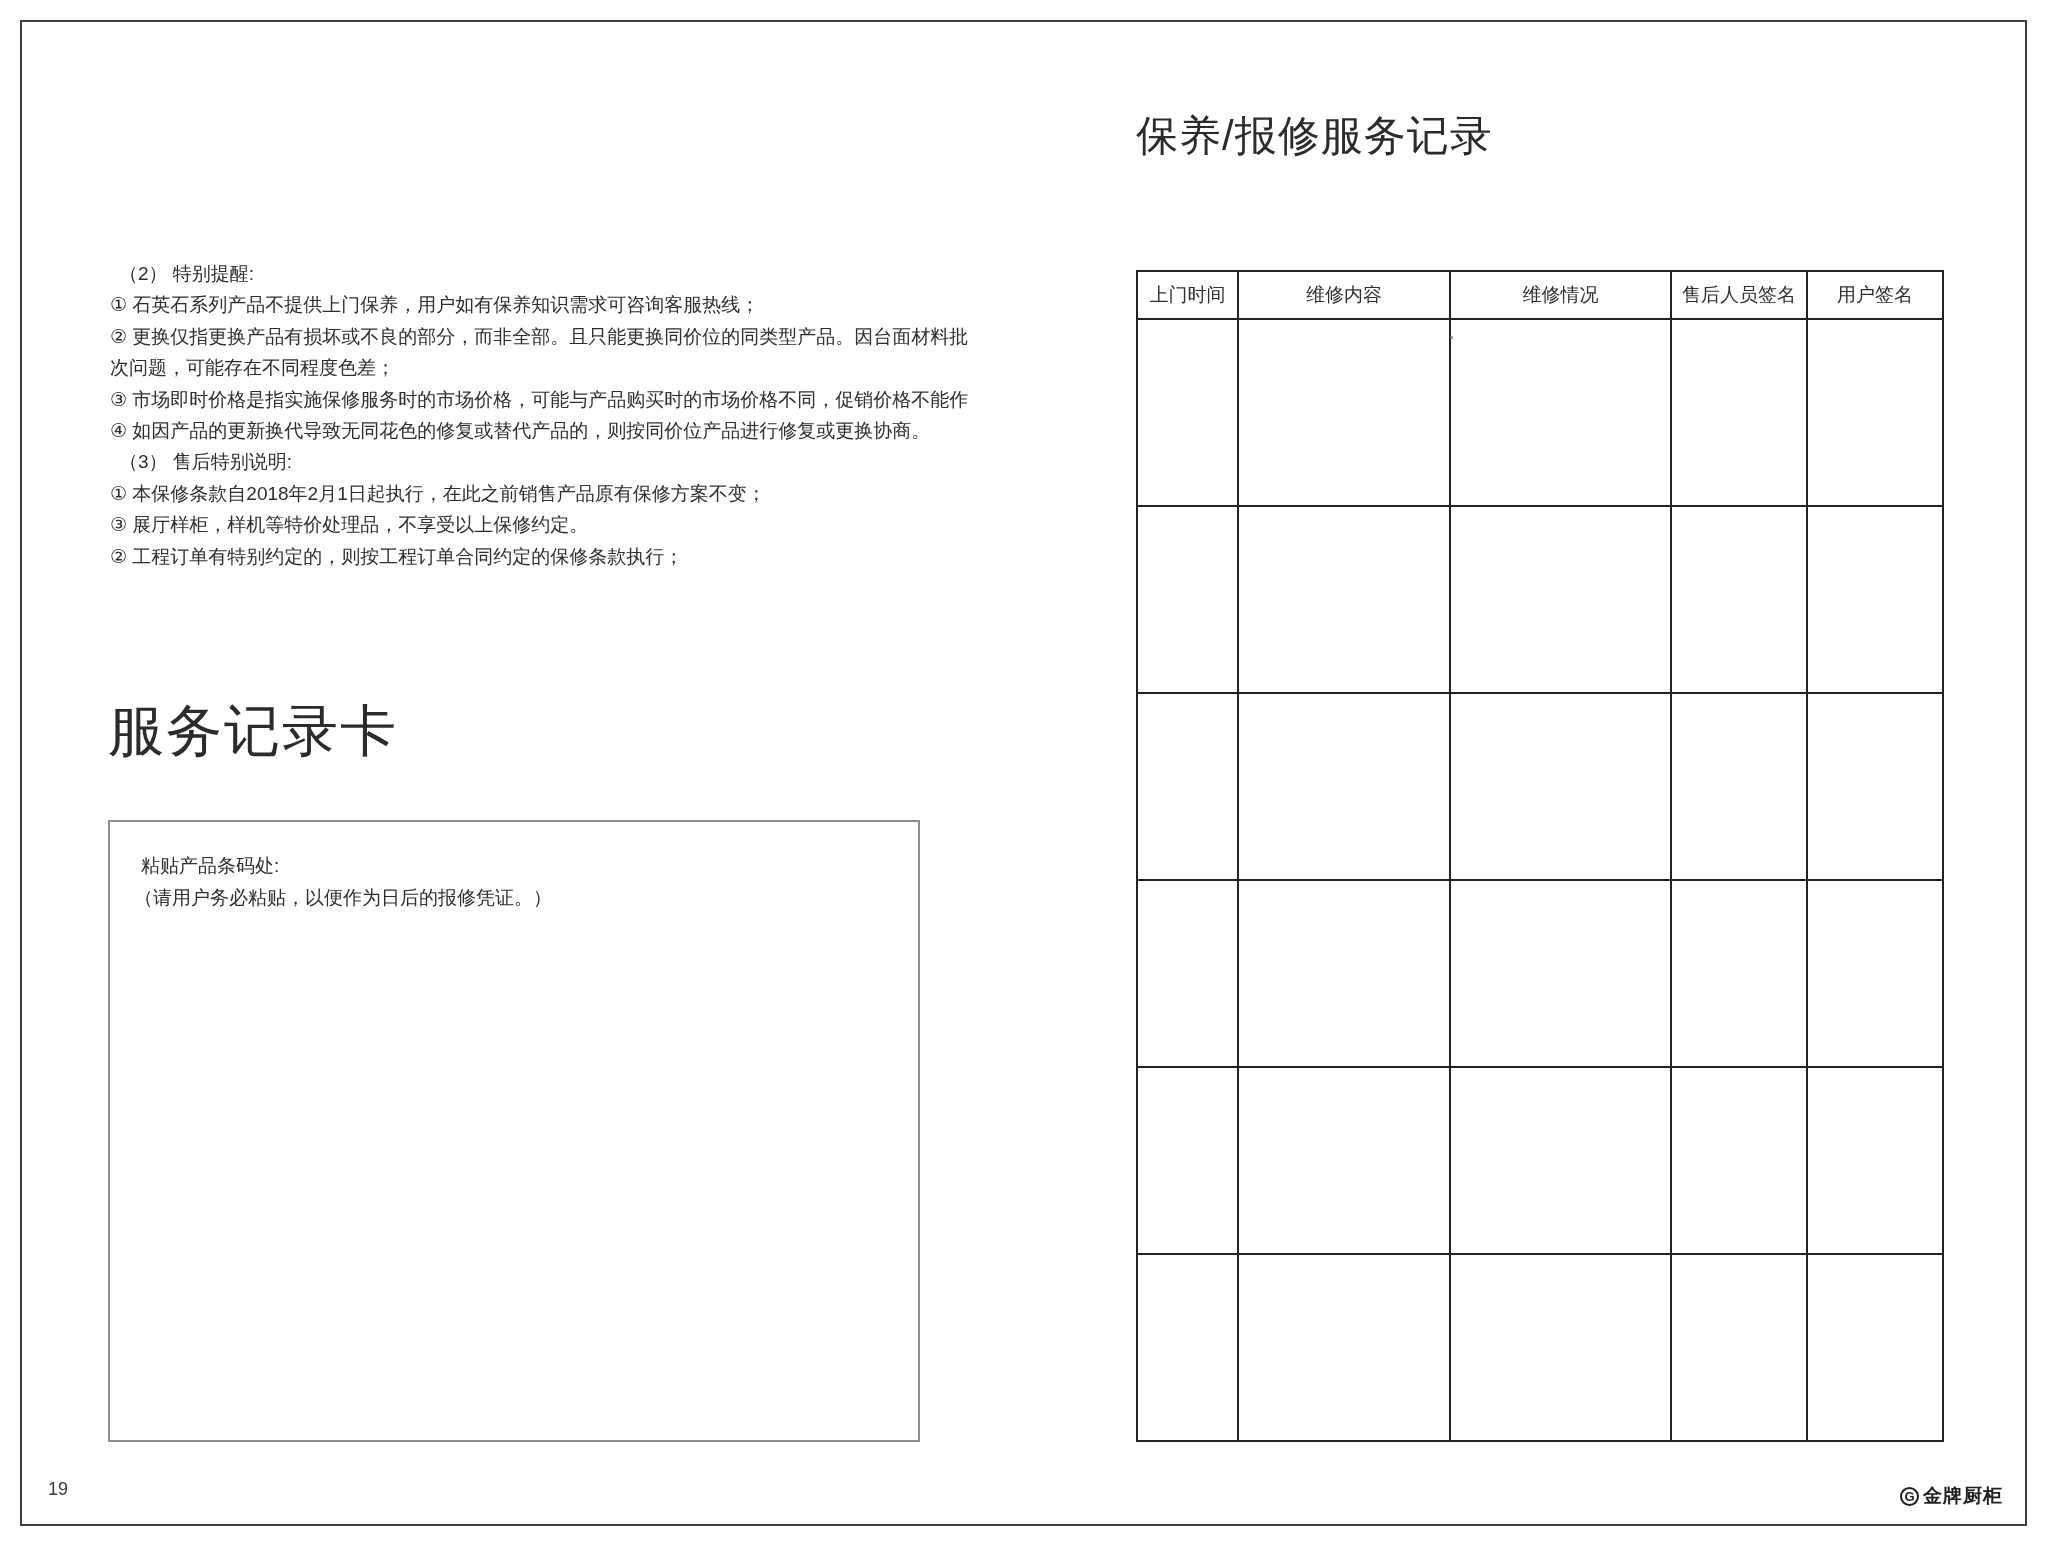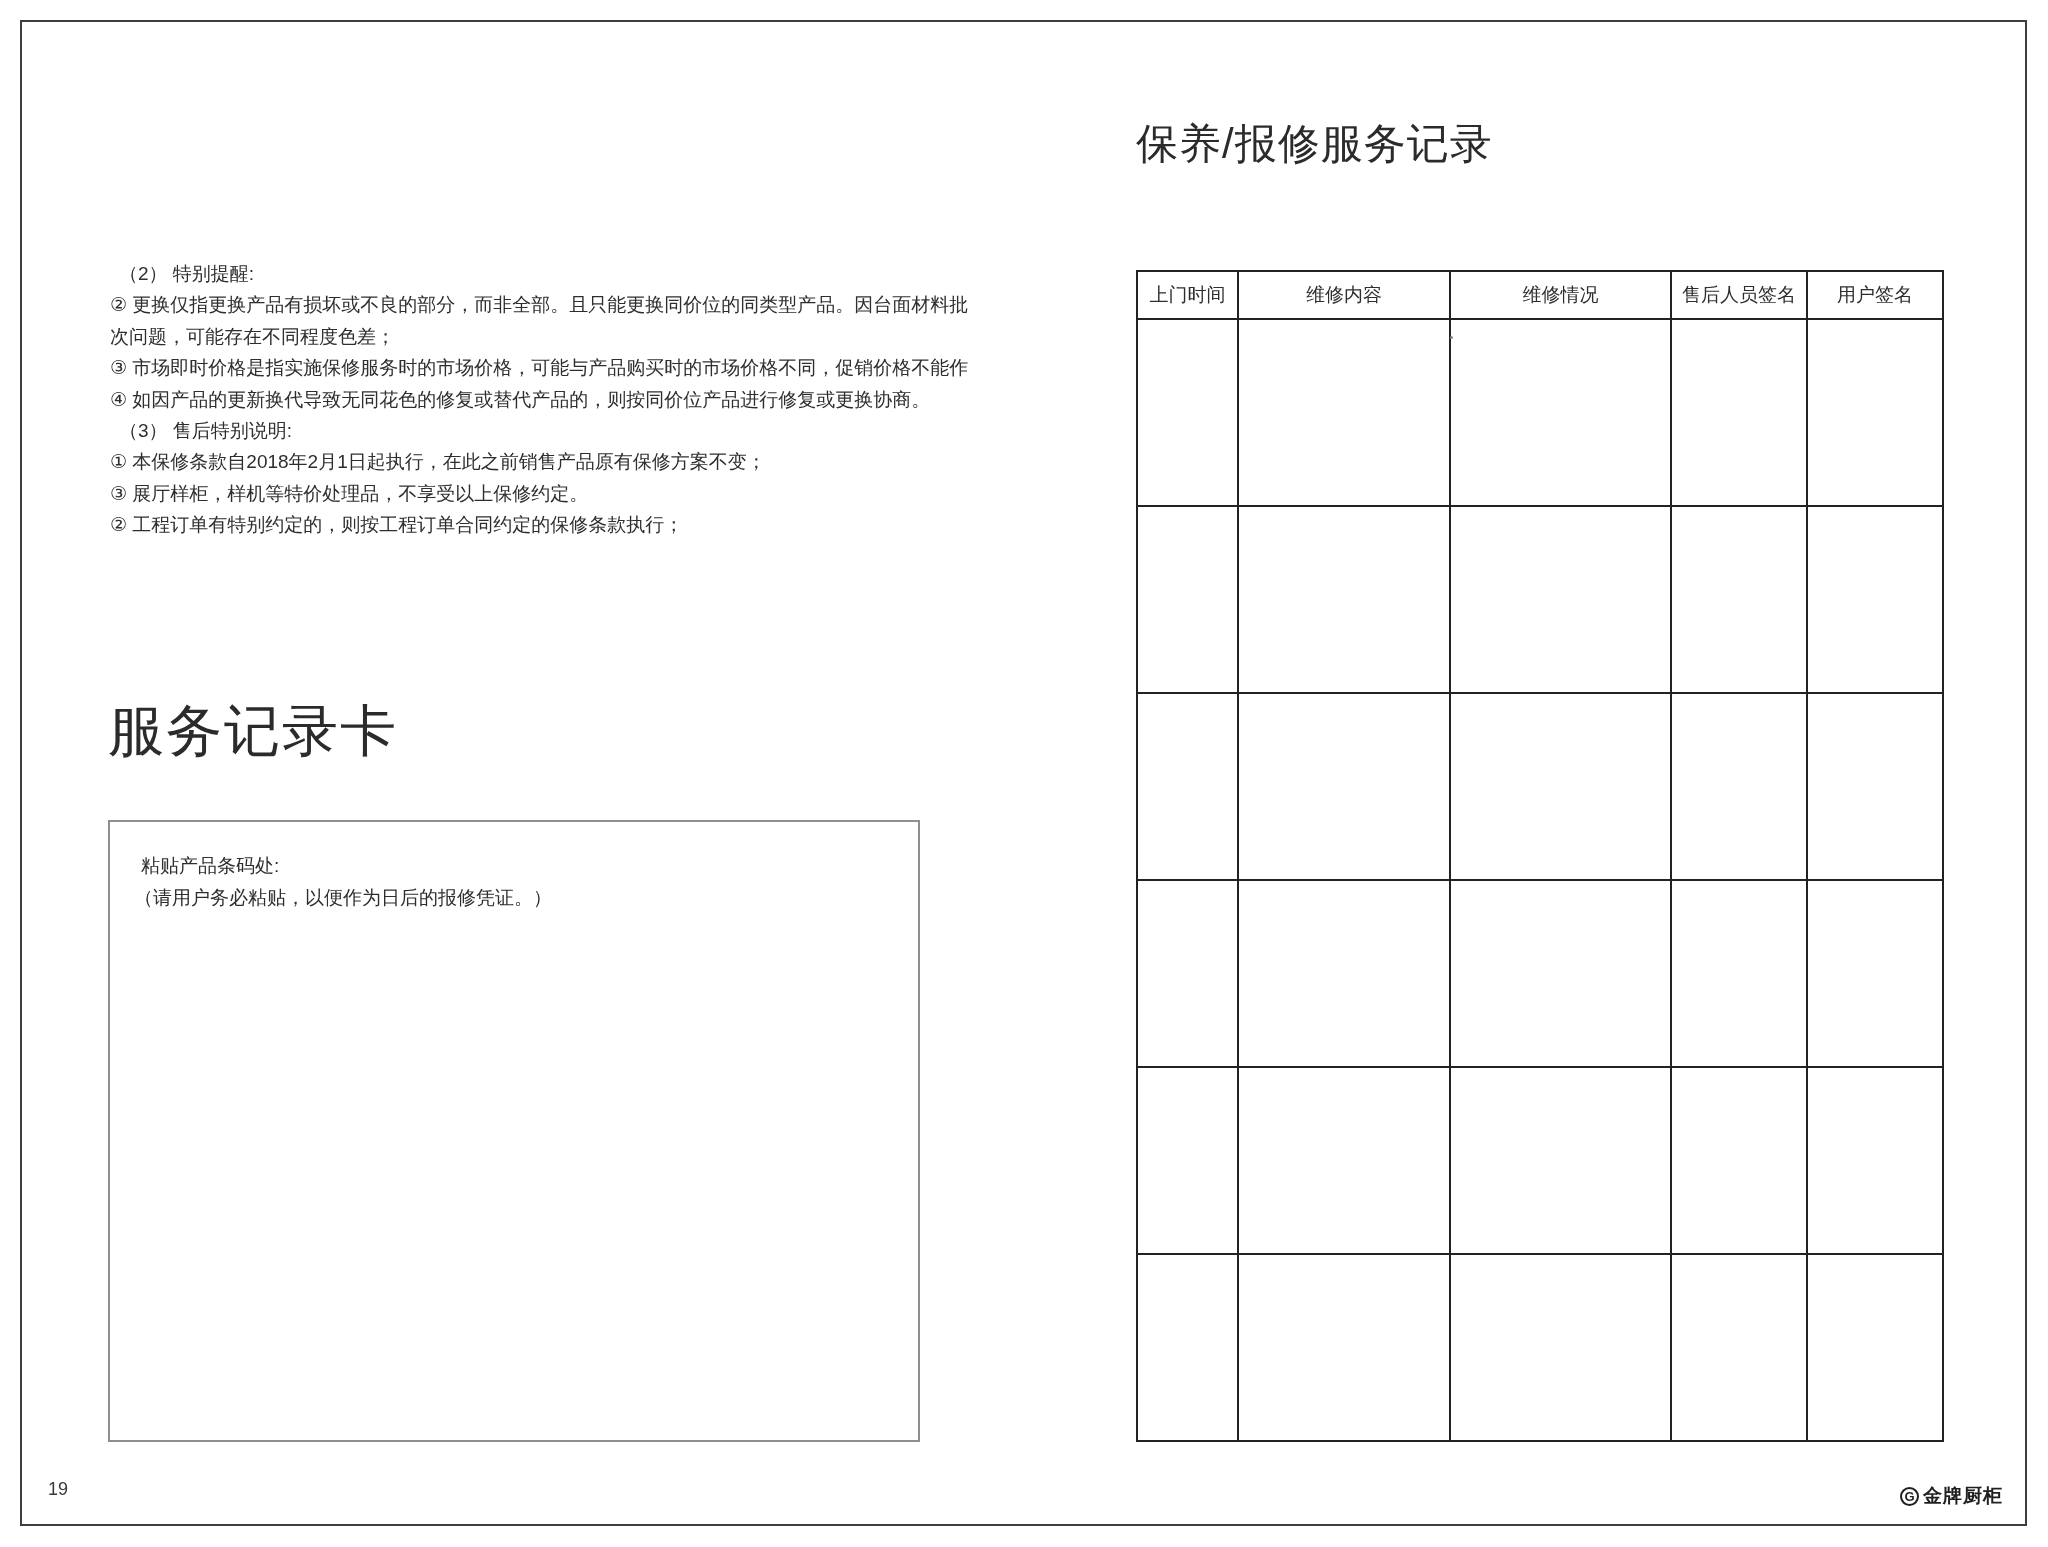--- a/index.html
+++ b/index.html
@@ -36,21 +36,21 @@
     position:absolute;left:108px;top:820px;
     width:812px;height:622px;
     border:2px solid #8f8f8f;
     box-sizing:border-box;
     padding-top:28px;
   }
   .barcode-box .box-line1{margin-left:31px;font-size:19px;line-height:32px;white-space:nowrap;}
   .barcode-box .box-line2{margin-left:24px;font-size:19px;line-height:32px;white-space:nowrap;}
   
   .record-title{
-    position:absolute;left:1136px;top:116px;
+    position:absolute;left:1136px;top:108px;
     font-size:42px;font-weight:400;letter-spacing:1px;
     color:#2b2b2b;margin:0;
   }
   
   .record-table{
     position:absolute;left:1136px;top:270px;
     width:806px;height:1172px;
     border-collapse:collapse;table-layout:fixed;
   }
   .record-table th,.record-table td{
@@ -92,20 +92,21 @@
   }
 </style>
 </head>
 <body>
 
 <div class="page">
   <div class="page-border"></div>
 
   <section class="notes" id="notes">
       <div class="line indent">（2） 特别提醒:</div>
+      <div class="line">① 石英石系列产品不提供上门保养，用户如有保养知识需求可咨询客服热线；</div>
       <div class="line">② 更换仅指更换产品有损坏或不良的部分，而非全部。且只能更换同价位的同类型产品。因台面材料批</div>
       <div class="line">次问题，可能存在不同程度色差；</div>
       <div class="line">③ 市场即时价格是指实施保修服务时的市场价格，可能与产品购买时的市场价格不同，促销价格不能作</div>
       <div class="line">④ 如因产品的更新换代导致无同花色的修复或替代产品的，则按同价位产品进行修复或更换协商。</div>
       <div class="line indent">（3） 售后特别说明:</div>
       <div class="line">① 本保修条款自2018年2月1日起执行，在此之前销售产品原有保修方案不变；</div>
       <div class="line">③ 展厅样柜，样机等特价处理品，不享受以上保修约定。</div>
       <div class="line">② 工程订单有特别约定的，则按工程订单合同约定的保修条款执行；</div>
     </section>
 

